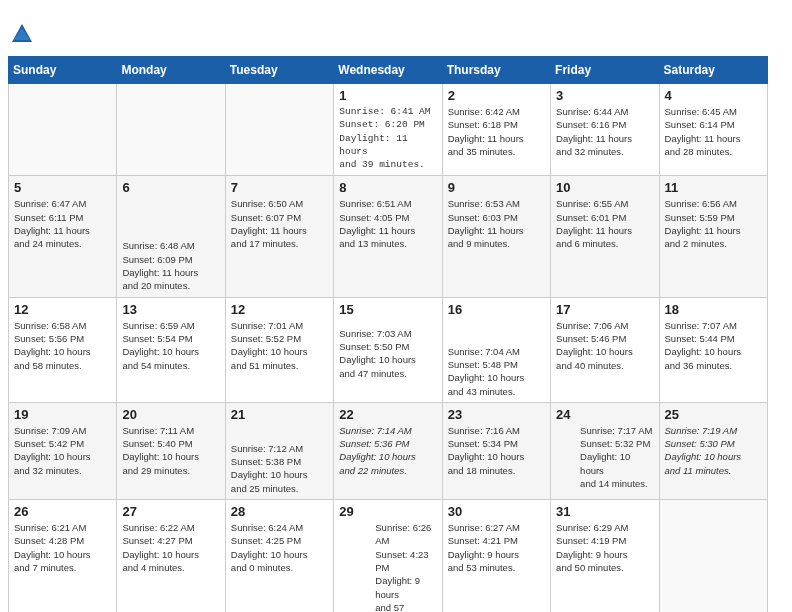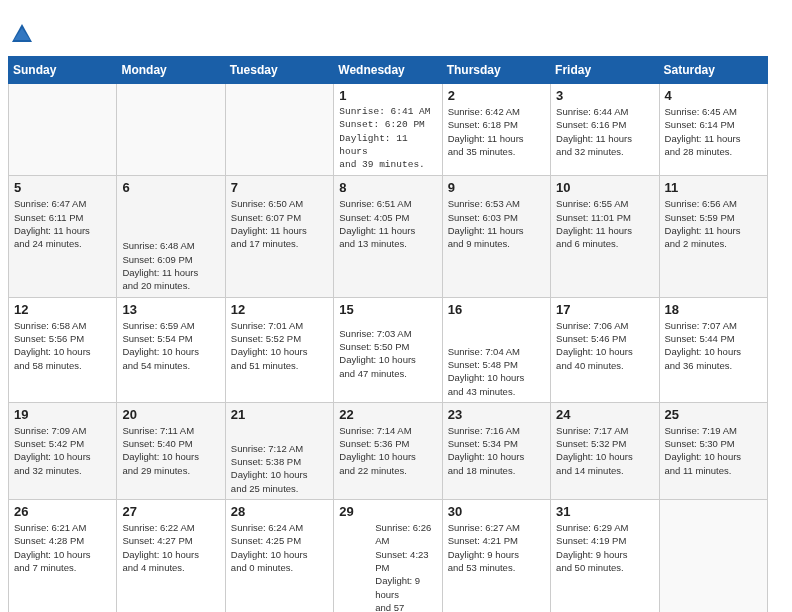--- a/index.html
+++ b/index.html
@@ -199,21 +199,21 @@
           <td>
             <span class="day-num">9</span>
             <div class="day-info" style="white-space: pre-line;">Sunrise: 6:53 AM
 Sunset: 6:03 PM
 Daylight: 11 hours
 and 9 minutes.</div>
           </td>
           <td>
             <span class="day-num">10</span>
             <div class="day-info" style="white-space: pre-line;">Sunrise: 6:55 AM
-Sunset: 11:01 PM
+Sunset: 6:01 PM
 Daylight: 11 hours
 and 6 minutes.</div>
           </td>
           <td>
             <span class="day-num">11</span>
             <div class="day-info" style="white-space: pre-line;">Sunrise: 6:56 AM
 Sunset: 5:59 PM
 Daylight: 11 hours
 and 2 minutes.</div>
           </td>
@@ -286,42 +286,42 @@
           </td>
           <td>
             <span class="day-num">21</span>
             <div class="day-info" style="white-space: pre-line; margin-top: 20px;">Sunrise: 7:12 AM
 Sunset: 5:38 PM
 Daylight: 10 hours
 and 25 minutes.</div>
           </td>
           <td>
             <span class="day-num">22</span>
-            <div class="day-info" style="white-space: pre-line;">Sunrise: 7:14 AM
+            <div class="day-info" style="white-space: pre-line; font-style: italic;">Sunrise: 7:14 AM
 Sunset: 5:36 PM
 Daylight: 10 hours
 and 22 minutes.</div>
           </td>
           <td>
             <span class="day-num">23</span>
             <div class="day-info" style="white-space: pre-line;">Sunrise: 7:16 AM
 Sunset: 5:34 PM
 Daylight: 10 hours
 and 18 minutes.</div>
           </td>
           <td>
             <span class="day-num">24</span>
-            <div class="day-info" style="white-space: pre-line;">Sunrise: 7:17 AM
+            <div class="day-info" style="white-space: pre-line; margin-left: 24px;">Sunrise: 7:17 AM
 Sunset: 5:32 PM
 Daylight: 10 hours
 and 14 minutes.</div>
           </td>
           <td>
             <span class="day-num">25</span>
-            <div class="day-info" style="white-space: pre-line;">Sunrise: 7:19 AM
+            <div class="day-info" style="white-space: pre-line; font-style: italic;">Sunrise: 7:19 AM
 Sunset: 5:30 PM
 Daylight: 10 hours
 and 11 minutes.</div>
           </td>
         </tr>
         <tr>
           <td>
             <span class="day-num">26</span>
             <div class="day-info" style="white-space: pre-line;">Sunrise: 6:21 AM
 Sunset: 4:28 PM

